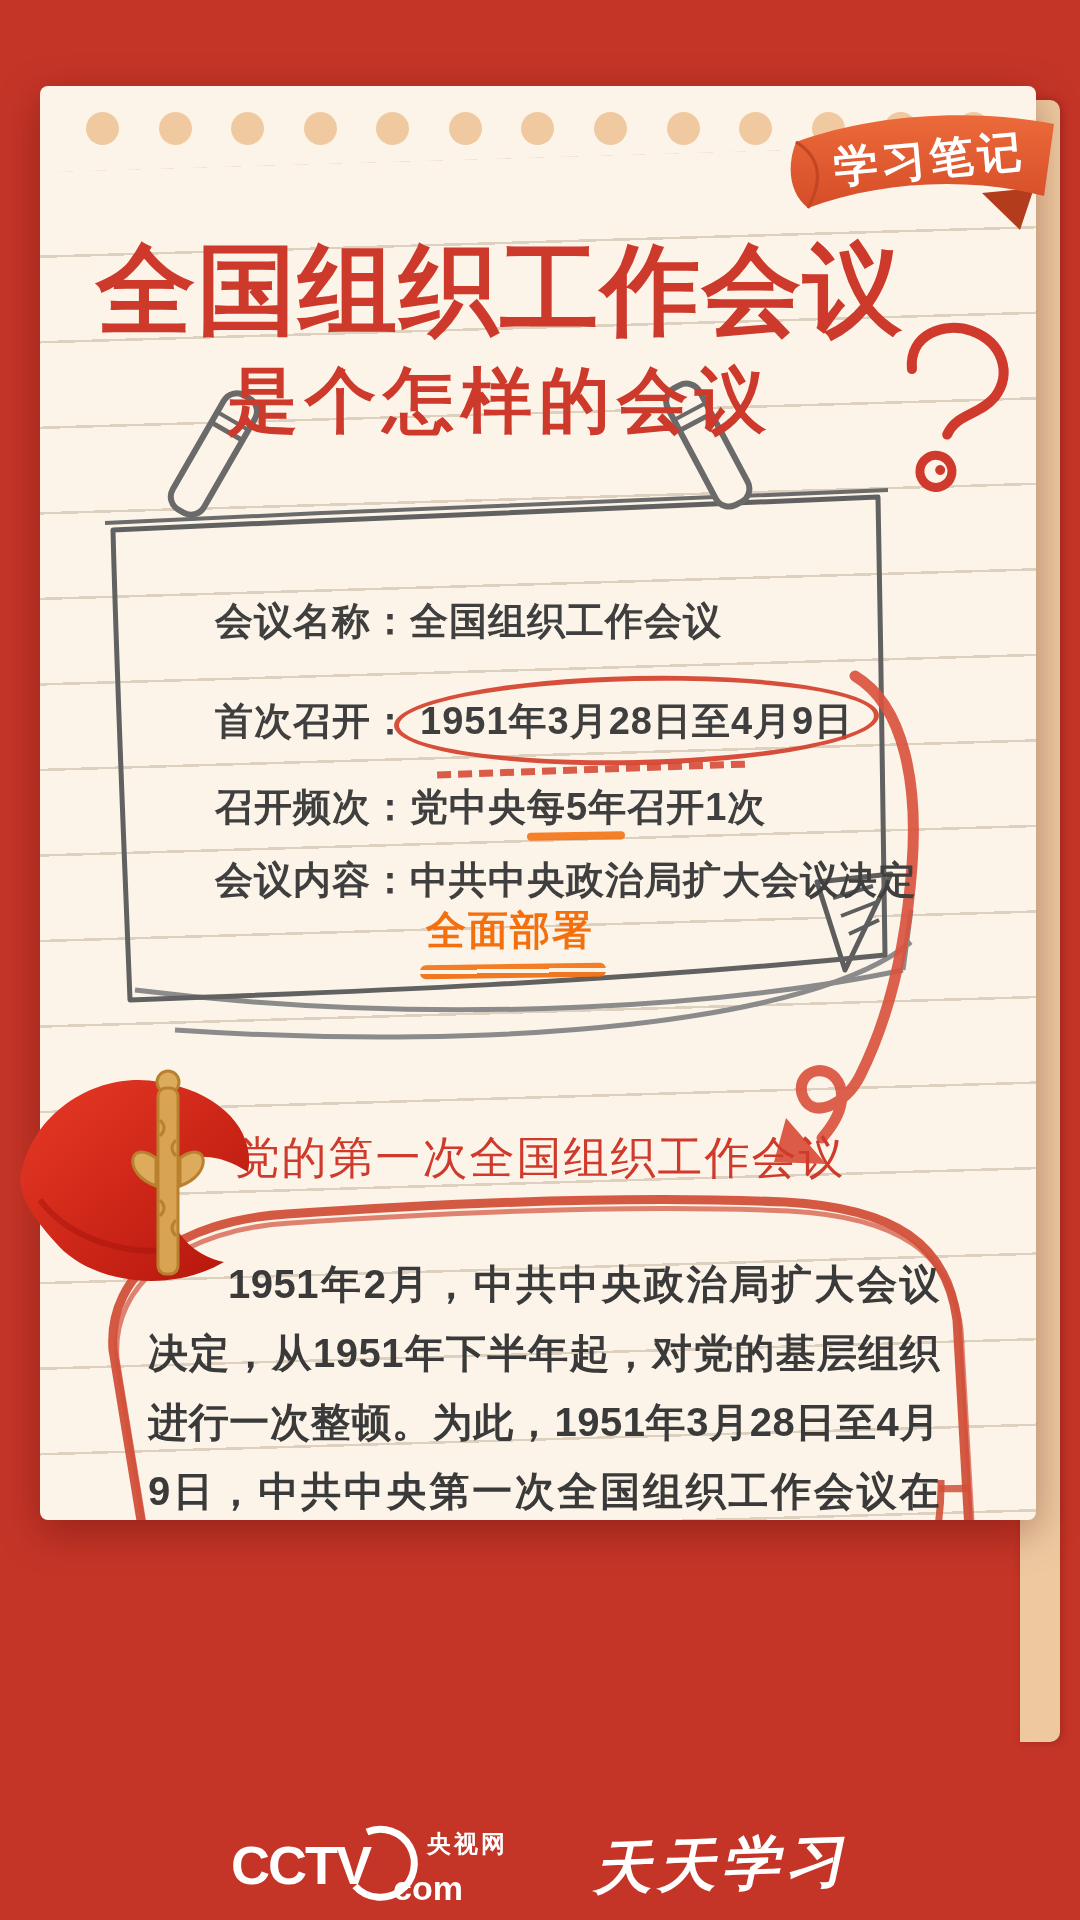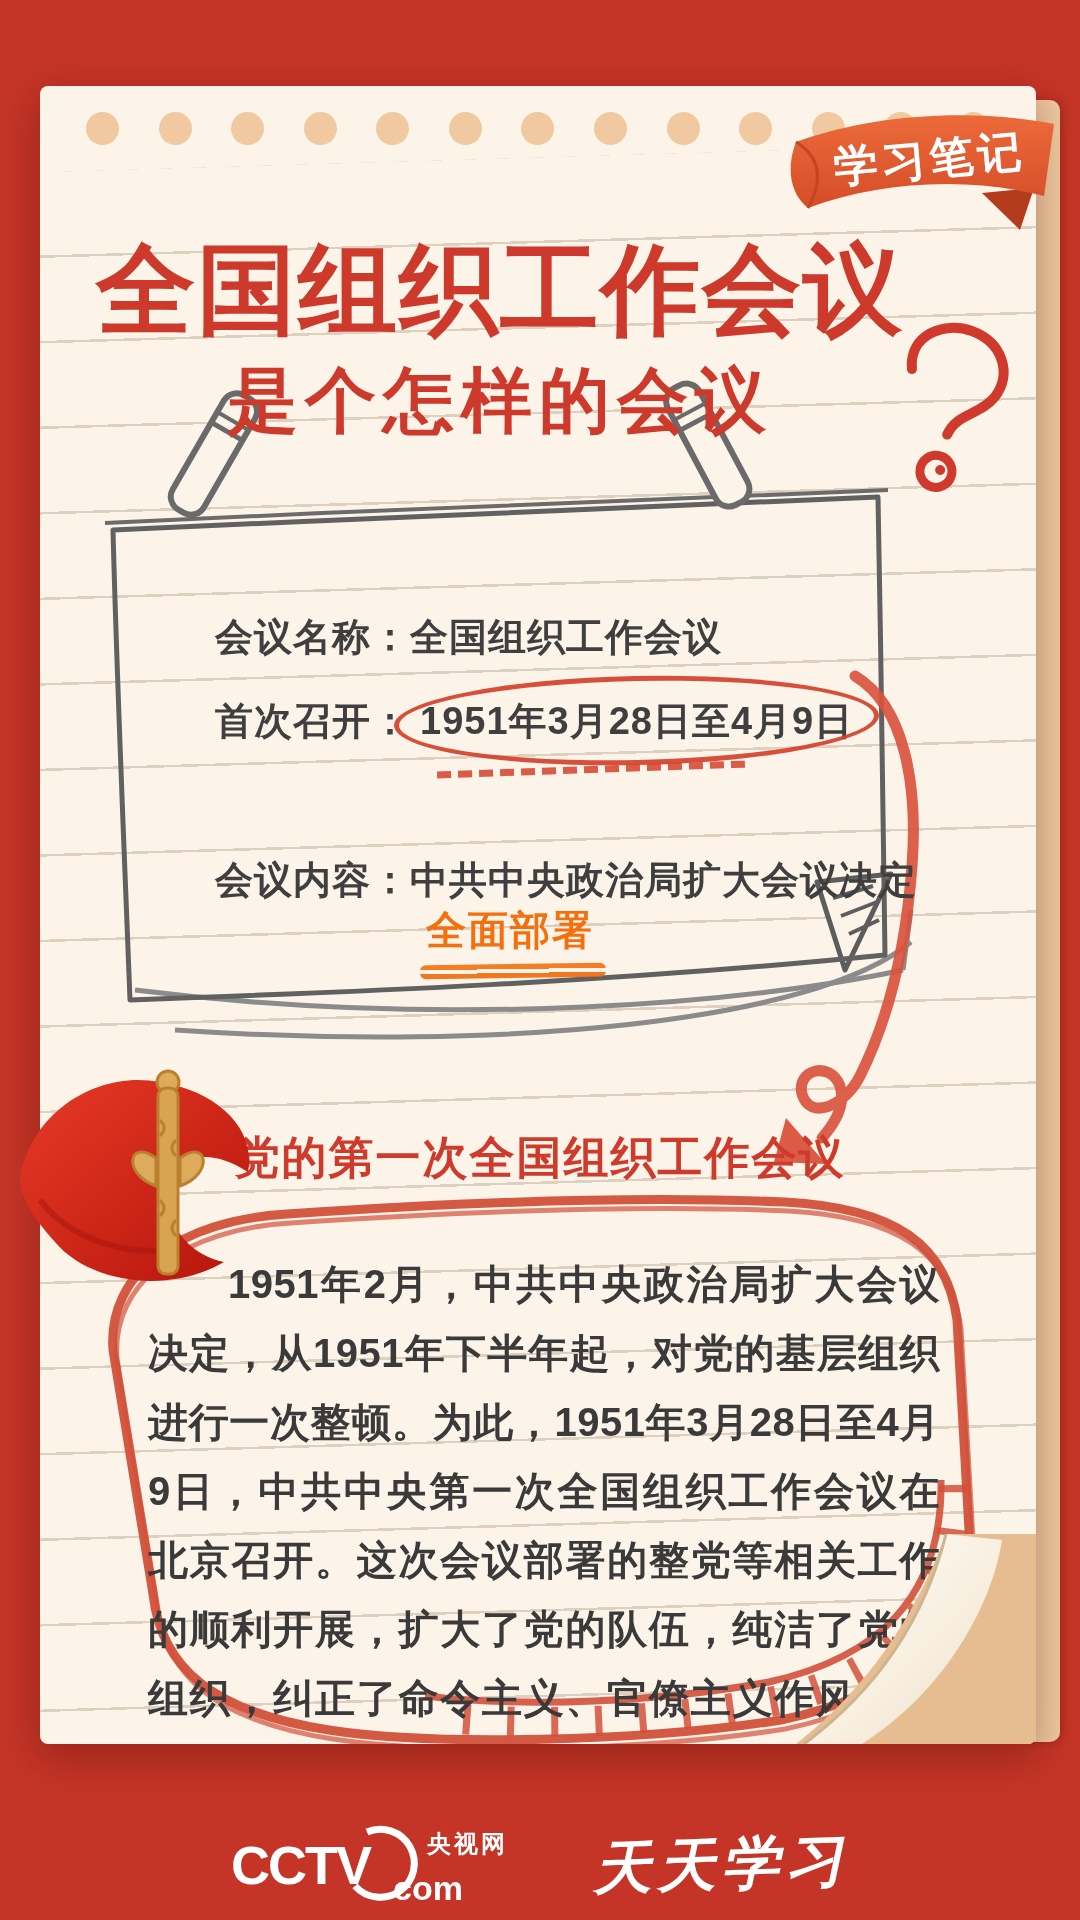--- a/index.html
+++ b/index.html
@@ -11,21 +11,21 @@
       radial-gradient(45% 22% at 0% 62%, rgba(110,0,0,.45), transparent 70%),
       radial-gradient(120% 60% at 88% 4%, rgba(125,10,8,.35), transparent 60%),
       radial-gradient(120% 70% at 8% 98%, rgba(95,4,4,.40), transparent 55%),
       linear-gradient(170deg,#b92d21 0%,#c83а27 0%,#c93927 40%,#d24a2e 72%,#ad2017 100%);
     background-color:#c43527;
   }
   
   #edge-strip{position:absolute;left:1020px;top:100px;width:40px;height:1642px;
     background:#eec9a0;border-radius:0 10px 10px 0;box-shadow:2px 0 8px rgba(90,10,5,.3);}
   
-  #paper{position:absolute;left:40px;top:86px;width:996px;height:1658px;
+  #paper{position:absolute;left:40px;top:86px;width:996px;height:1434px;
     background:#fcf4e8;border-radius:8px;overflow:hidden;
     box-shadow:0 12px 40px rgba(70,0,0,.35);}
   #ruled-lines{position:absolute;left:-90px;right:-90px;top:72px;bottom:-60px;
     background:repeating-linear-gradient(to bottom,transparent 0 83px,rgba(172,150,124,.38) 83px 85.5px);
     transform:rotate(-1.7deg);}
   #holes{position:absolute;left:46px;right:46px;top:26px;display:flex;justify-content:space-between;}
   #holes i{width:33px;height:33px;border-radius:50%;background:#f0c9a0;}
   
   #title{position:absolute;left:0;top:152px;width:920px;text-align:center;color:#cd392b;z-index:3;}
   #title .l1{font-size:99px;font-weight:900;letter-spacing:2px;line-height:1.05;}
@@ -42,21 +42,21 @@
   .em-orange{position:relative;}
   .em-orange::after{content:"";position:absolute;left:0;right:2px;bottom:-12px;height:8px;
     background:#f4700f;border-radius:4px;opacity:.88;transform:rotate(-1deg);}
   .content-em{position:absolute;left:386px;top:817px;font-size:40px;font-weight:bold;
     color:#f4700f;letter-spacing:2px;z-index:4;text-align:center;}
   .content-em::after{content:"";position:absolute;left:-6px;right:-12px;bottom:-20px;height:14px;
     background:linear-gradient(#f4700f 0 5px,transparent 5px 9px,#ef6a0a 9px 14px);
     border-radius:6px;opacity:.9;transform:rotate(-.8deg);}
   
   #sec-head{position:absolute;left:60px;top:1042px;width:880px;text-align:center;
-    font-size:45px;font-weight:700;letter-spacing:2px;color:#ce3a2c;z-index:4;}
+    font-size:45px;font-weight:400;letter-spacing:2px;color:#ce3a2c;z-index:4;}
   
   #body-text{position:absolute;left:108px;top:1164px;width:792px;z-index:4;
     font-size:40px;line-height:69px;font-weight:bold;color:#3a3a3a;
     text-indent:2em;text-align:justify;letter-spacing:0.5px;}
   
   #footer{position:absolute;left:0;top:1796px;width:1080px;display:flex;
     justify-content:center;align-items:center;gap:52px;z-index:2;margin-top:24px;}
   #brand-script{font-family:"DejaVu Serif","Liberation Serif",serif;font-style:italic;
     font-weight:bold;font-size:58px;color:#fff;letter-spacing:6px;transform:rotate(-2deg);}
 </style>
@@ -114,25 +114,28 @@
         <line x1="-17" y1="-34" x2="19" y2="-34" stroke="#6a6a6a" stroke-width="4"></line>
       </g>
 
       <g transform="translate(650,112) rotate(-28)">
         <rect x="-17" y="-62" width="36" height="132" rx="15" fill="#fcf4e8" stroke="#6a6a6a" stroke-width="6"></rect>
         <line x1="-17" y1="-22" x2="19" y2="-22" stroke="#6a6a6a" stroke-width="5"></line>
         <line x1="-17" y1="-34" x2="19" y2="-34" stroke="#6a6a6a" stroke-width="4"></line>
       </g>
     </svg>
 
-    <div class="card-row" style="top:526px;">
+    <div class="card-row" style="top:510px;">
       <span>会议名称：</span><span>全国组织工作会议</span>
     </div>
     <div class="card-row" style="top:610px;">
       <span>首次召开：</span><span class="oval">1951年3月28日至4月9日</span>
+    </div>
+    <div class="card-row" style="top:696px;">
+      <span>召开频次：</span><span>党中央</span><span class="em-orange">每5年</span><span>召开1次</span>
     </div>
     <div class="card-row" style="top:769px;">
       <span>会议内容：</span><span>中共中央政治局扩大会议决定</span>
     </div>
     <div class="content-em">全面部署</div>
 
     <svg class="doodle" style="left:650px;top:550px;" width="260" height="560" viewBox="0 0 260 560">
       <path d="M165,40 C215,70 228,150 222,230 C216,310 200,380 170,440 C155,470 120,485 112,458 C106,434 140,424 150,450 C156,468 146,486 132,502" fill="none" stroke="#d9523e" stroke-width="11" stroke-linecap="round" opacity=".92"></path>
       <polygon points="96,482 136,528 84,526" fill="#d9523e" opacity=".95"></polygon>
     </svg>

